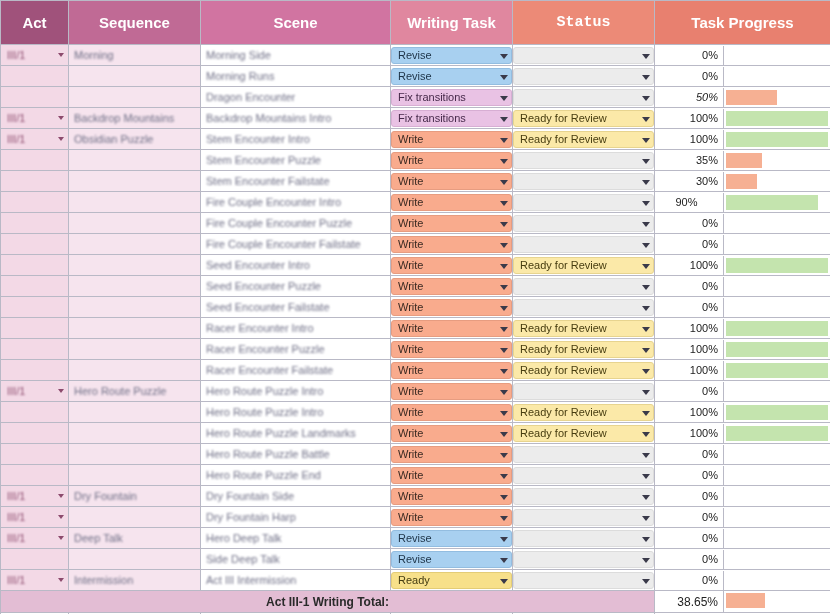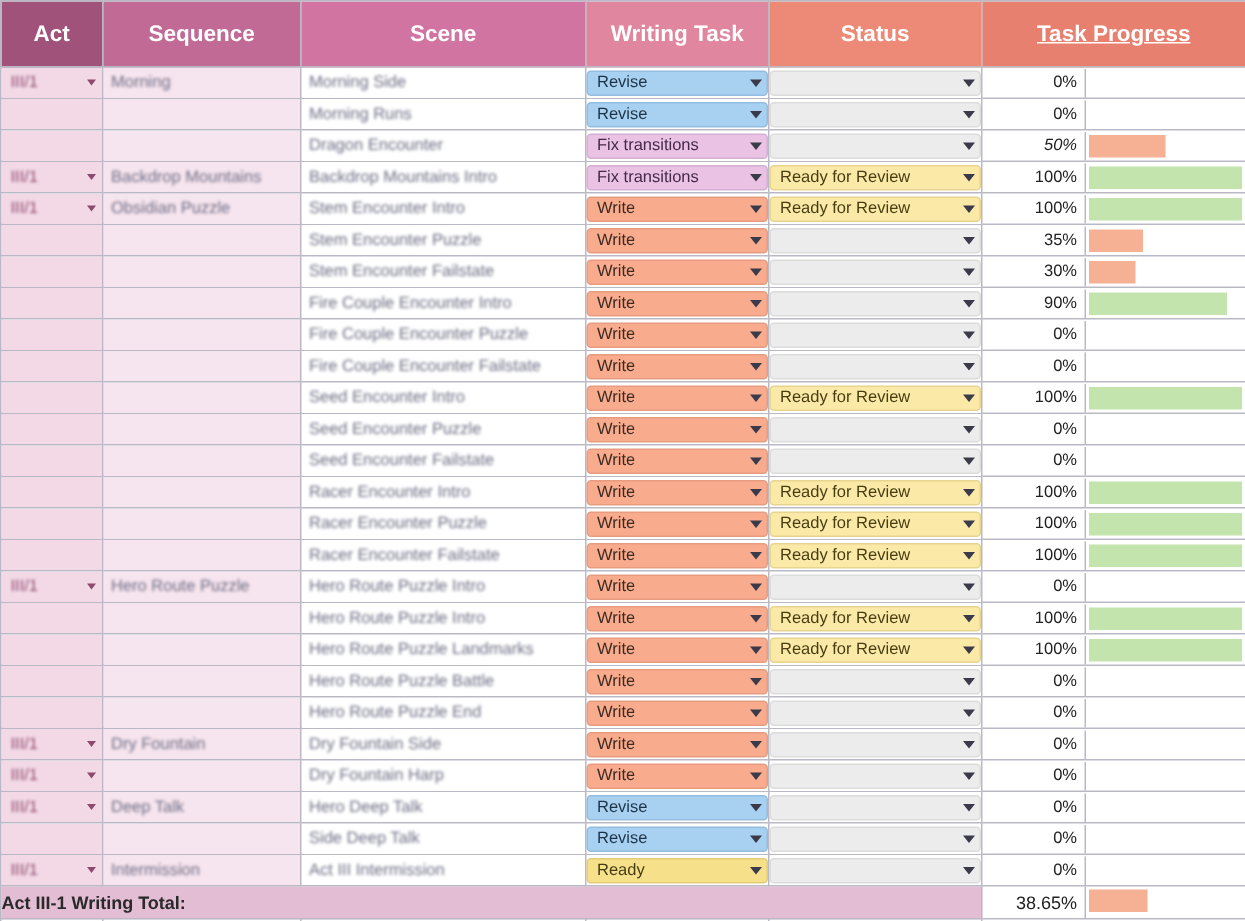--- a/index.html
+++ b/index.html
@@ -31,22 +31,22 @@
     color: #ffffff;
     font-size: 15px;
     font-weight: bold;
     text-align: center;
     border: 1px solid #9a6a86;
   }
   th.h-act       { background: #a0527b; width: 68px; }
   th.h-seq       { background: #c06a95; width: 132px; }
   th.h-scene     { background: #d174a1; width: 190px; }
   th.h-task      { background: #e0879f; width: 122px; }
-  th.h-status    { background: #ec8a77; width: 142px; }
-  th.h-progress  { background: #e8806f; width: 176px; text-decoration: underline; }
+  th.h-status    { background: #ec8a77; width: 142px; font-family: Liberation Mono, monospace; }
+  th.h-progress  { background: #e8806f; width: 176px; }
 
   
   tbody tr { height: 21px; }
   td.act {
     background: #f3d9e6;
     text-align: left;
     position: relative;
   }
   td.seq {
     background: #f6e4ee;
@@ -132,21 +132,21 @@
   .fill-orange { background: #f6b093; }
 
   
   tr.total td {
     background: #e3bdd4;
     height: 22px;
     font-size: 12px;
     font-weight: bold;
     color: #2a2a2a;
   }
-  td.total-label { text-align: left; padding-right: 6px; }
+  td.total-label { text-align: center; padding-right: 6px; }
 
   tr.tail td { background: #ffffff; height: 10px; border-top: 1px solid #b9b9c6; }
 </style>
 </head>
 <body>
 
 <div id="sheet">
   <table class="grid">
     <thead>
       <tr>
@@ -406,21 +406,21 @@
             </div>
           </td>
           <td class="status">
             <div class="dd dd-empty">
               <span class="lbl"></span>
               <span class="cv"><span class="caret"></span></span>
             </div>
           </td>
           <td class="pct-bar" style="padding:0;">
             <div style="display:flex;align-items:center;height:100%;">
-              <div style="flex:0 0 68px;text-align:right;padding-right:5px;font-size:11px;color:#222;">90%</div>
+              <div style="flex:0 0 68px;text-align:center;padding-right:5px;font-size:11px;color:#222;">90%</div>
               <div style="flex:1 1 auto;border-left:1px solid #b9b9c6;height:100%;padding:2px 2px;">
                 <div class="pbar">
                   <div class="fill fill-green" style="width:90%"></div>
                 </div>
               </div>
             </div>
           </td>
         </tr>
         <tr>
           <td class="act"></td>

